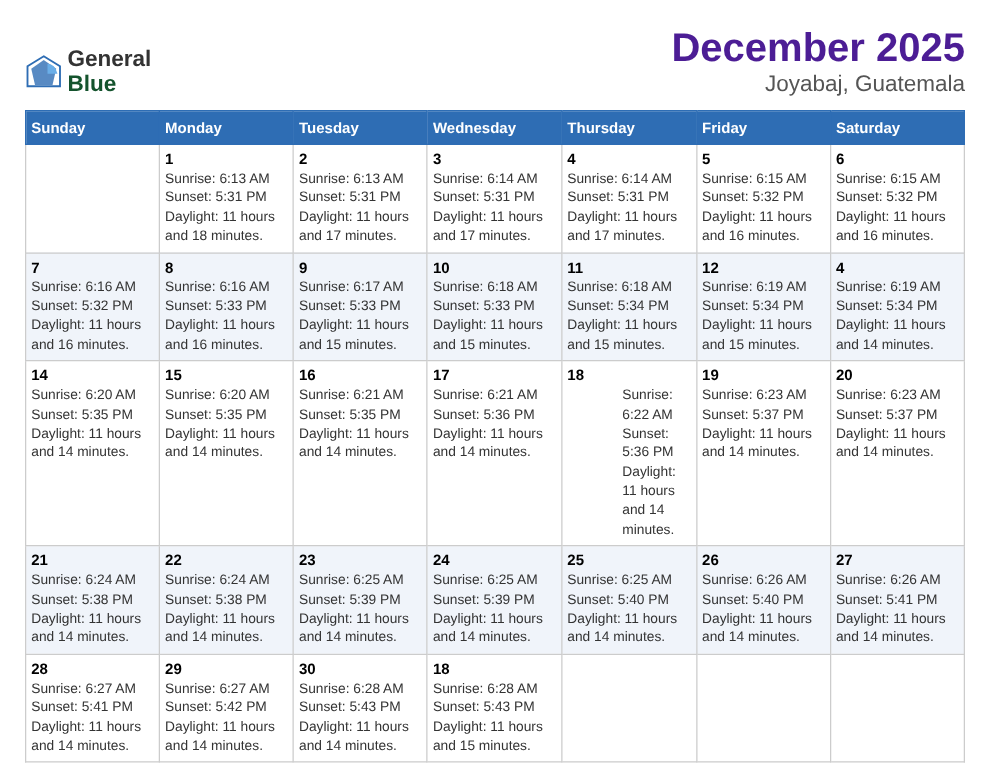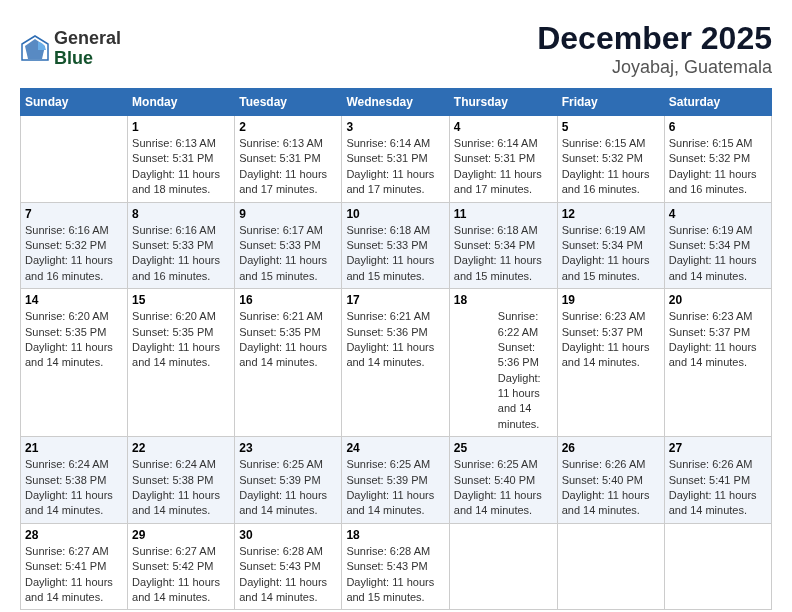--- a/index.html
+++ b/index.html
@@ -6,21 +6,21 @@
     body {
       font-family: Arial, sans-serif;
       background: #fff;
       width: 792px;
       min-height: 612px;
       padding: 20px;
     }
     .header {
       display: flex;
       justify-content: space-between;
-      align-items: center;
+      align-items: flex-end;
       margin-bottom: 10px;
       gap: 16px;
     }
     .logo {
       display: flex;
       align-items: center;
       gap: 4px;
     }
     .logo-text {
       font-size: 18px;
@@ -32,21 +32,21 @@
     .logo-icon {
       width: 30px;
       height: 30px;
     }
     .title-block {
       text-align: right;
     }
     .month-title {
       font-size: 32px;
       font-weight: bold;
-      color: #0f172a;
+      color: #4c1d95;
     }
     .location {
       font-size: 18px;
       color: #555;
     }
     .calendar {
       width: 100%;
       border-collapse: collapse;
       font-size: 11px;
     }

